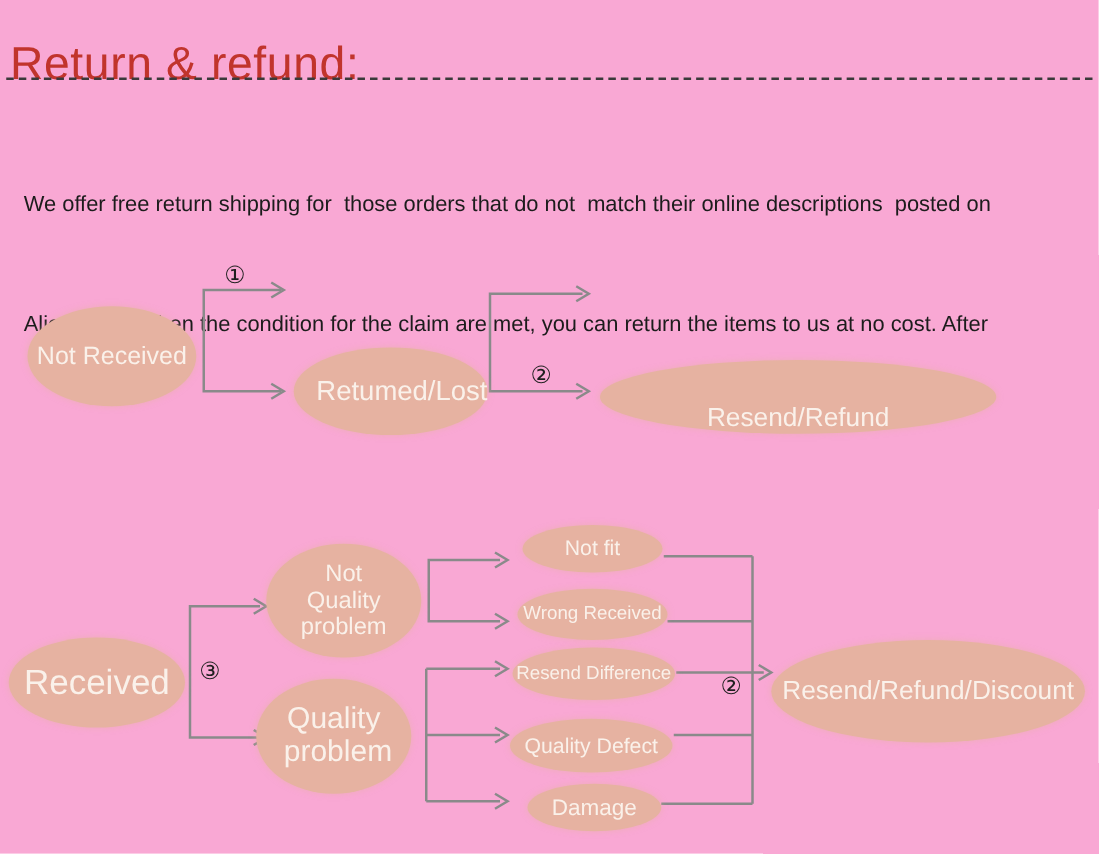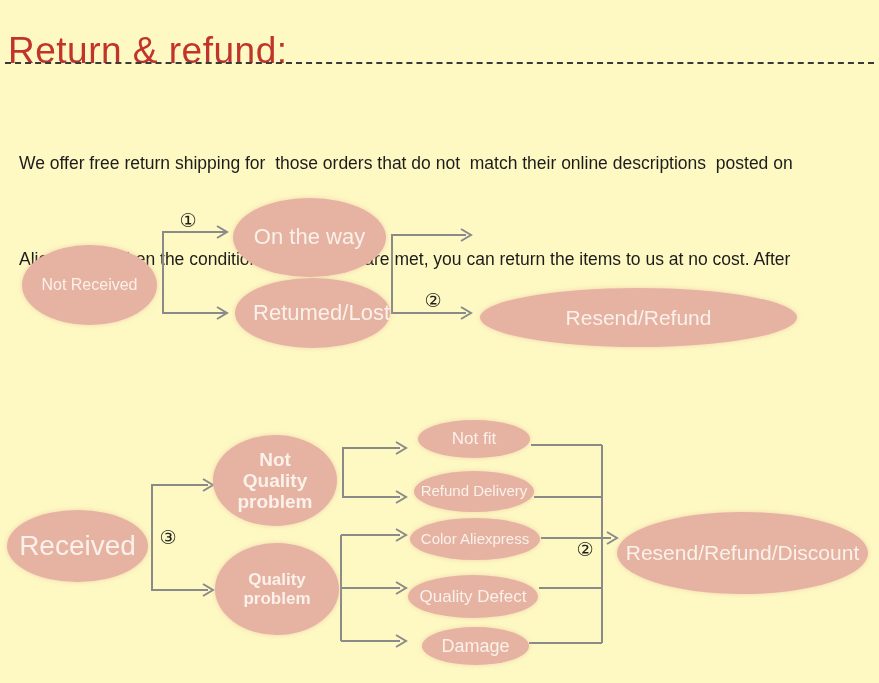--- a/index.html
+++ b/index.html
@@ -1,17 +1,17 @@
 <!DOCTYPE html>
 <html><head>
 <meta charset="utf-8">
 <style>
   html,body{margin:0;padding:0;background:#ffffff;}
   .page{
-    position:relative;width:879px;height:683px;background:#fef9c3;
+    position:relative;width:879px;height:683px;background:#f9a8d4;
     font-family:"Liberation Sans",sans-serif;overflow:hidden;
   }
   .title{
     position:absolute;left:8px;top:5px;font-size:37px;font-weight:400;
     color:#c1342c;letter-spacing:0.5px;
   }
   .divider{
     position:absolute;left:5px;right:5px;top:62px;height:0;
     border-top:2px dashed #3a3a3a;
   }
@@ -92,50 +92,47 @@
       <line x1="602" y1="538" x2="611" y2="538"></line>
       <polyline points="607,532 617,538 607,544"></polyline>
     </g>
   </svg>
 
   <div class="step" style="left:177px;top:209px;">①</div>
   <div class="step" style="left:422px;top:289px;">②</div>
   <div class="step" style="left:157px;top:526px;">③</div>
   <div class="step" style="left:574px;top:538px;">②</div>
 
-  <div class="node nowrap" style="left:22px;top:245px;width:135px;height:80px;font-size:16px;">
+  <div class="node nowrap" style="left:22px;top:245px;width:135px;height:80px;font-size:20px;">
     <span class="lbl">Not Received</span>
-  </div>
-  <div class="node nowrap" style="left:233px;top:198px;width:153px;height:79px;font-size:22px;">
-    <span class="lbl">On the way</span>
   </div>
   <div class="node nowrap" style="left:235px;top:278px;width:155px;height:70px;font-size:22px;justify-content:flex-end;">
     <span class="lbl">Retumed/Lost</span>
   </div>
-  <div class="node nowrap" style="left:480px;top:288px;width:317px;height:59px;font-size:21px;">
+  <div class="node nowrap" style="left:480px;top:288px;width:317px;height:59px;font-size:21px;align-items:flex-end;">
     <span class="lbl">Resend/Refund</span>
   </div>
 
   <div class="node nowrap" style="left:7px;top:510px;width:141px;height:72px;font-size:28px;">
     <span class="lbl">Received</span>
   </div>
-  <div class="node" style="left:213px;top:435px;width:124px;height:91px;font-size:19px;font-weight:bold;">
+  <div class="node" style="left:213px;top:435px;width:124px;height:91px;font-size:19px;">
     <span class="lbl" style="width:80px;">Not Quality problem</span>
   </div>
-  <div class="node" style="left:215px;top:543px;width:124px;height:92px;font-size:17px;font-weight:bold;">
+  <div class="node" style="left:205px;top:543px;width:124px;height:92px;font-size:24px;">
     <span class="lbl" style="width:80px;">Quality problem</span>
   </div>
   <div class="node nowrap" style="left:418px;top:420px;width:112px;height:38px;font-size:17px;">
     <span class="lbl">Not fit</span>
   </div>
   <div class="node nowrap" style="left:414px;top:471px;width:120px;height:41px;font-size:15px;">
-    <span class="lbl">Refund Delivery</span>
+    <span class="lbl">Wrong Received</span>
   </div>
   <div class="node nowrap" style="left:410px;top:518px;width:130px;height:42px;font-size:15px;">
-    <span class="lbl">Color Aliexpress</span>
+    <span class="lbl">Resend Difference</span>
   </div>
   <div class="node nowrap" style="left:408px;top:575px;width:130px;height:43px;font-size:17px;">
     <span class="lbl">Quality Defect</span>
   </div>
   <div class="node nowrap" style="left:422px;top:627px;width:107px;height:38px;font-size:18px;">
     <span class="lbl">Damage</span>
   </div>
   <div class="node nowrap" style="left:617px;top:512px;width:251px;height:82px;font-size:21px;">
     <span class="lbl">Resend/Refund/Discount</span>
   </div>

